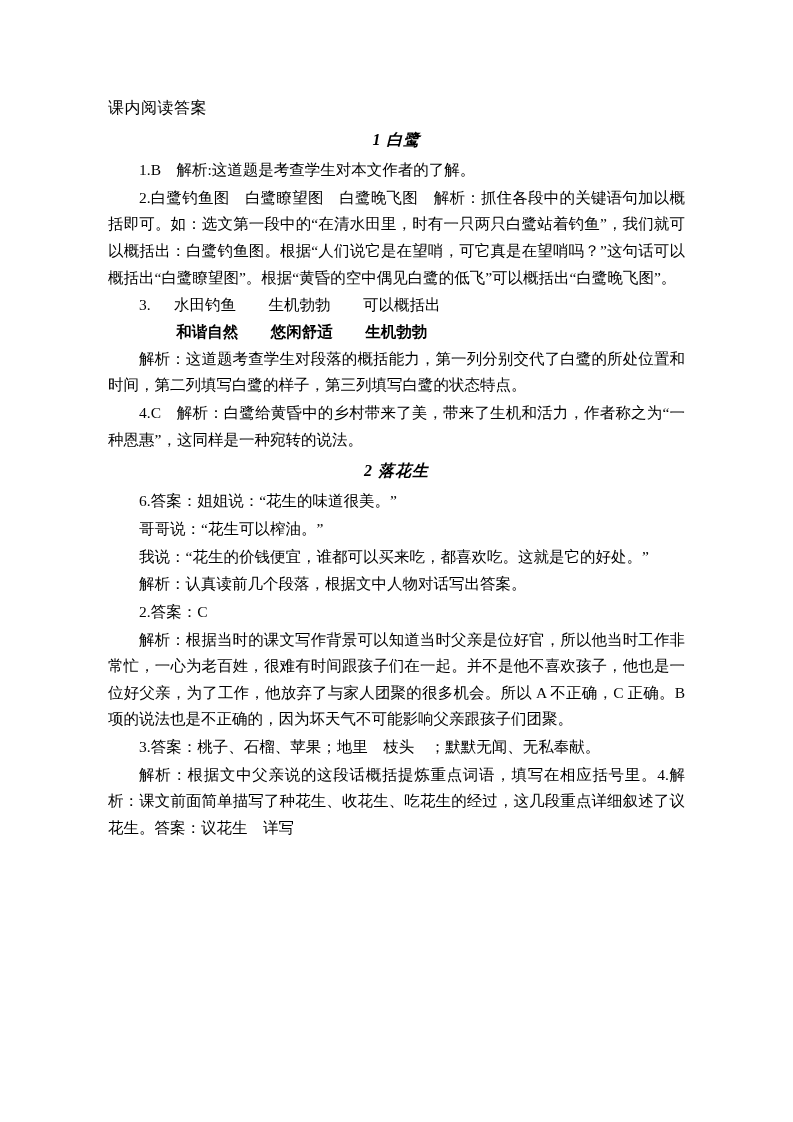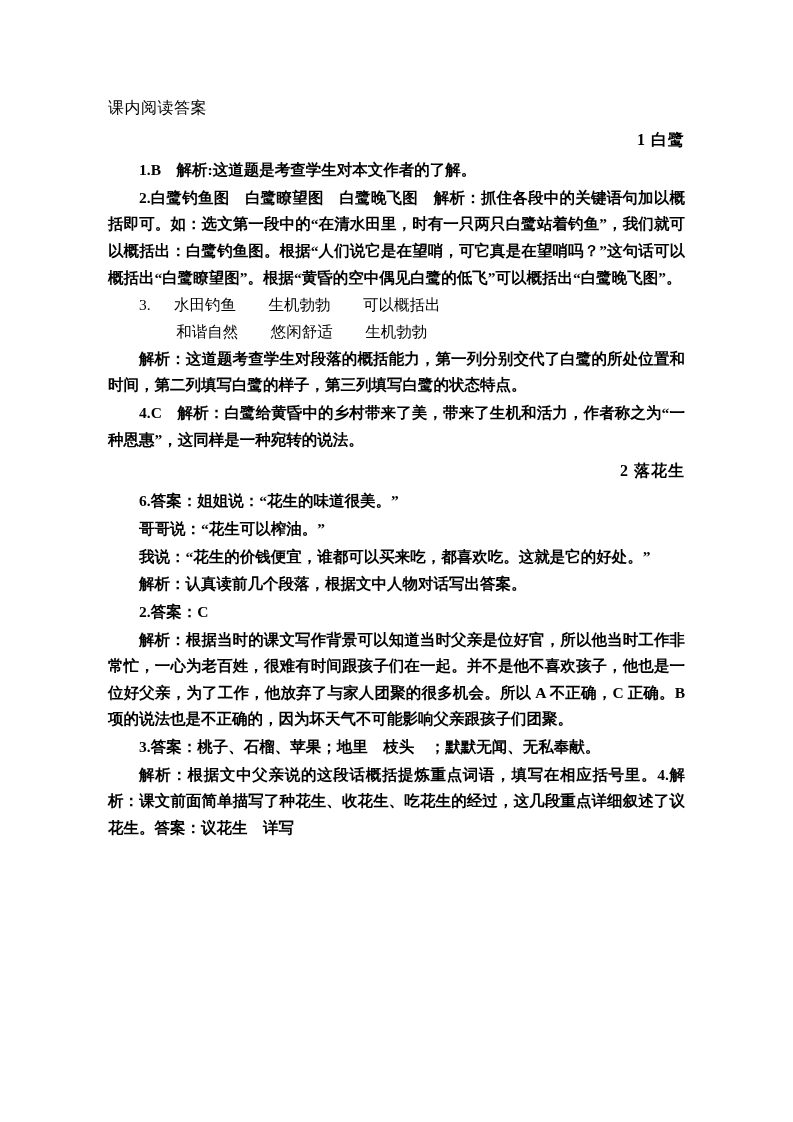--- a/index.html
+++ b/index.html
@@ -21,39 +21,40 @@
     padding: 96px 108px 0 108px;
     border-radius: 27px;
   }
   .doc-title {
     font-size: 16px;
     line-height: 1.5;
     margin: 0 0 10px 0;
     letter-spacing: 0.5px;
   }
   .section-heading {
-    text-align: right;
+    text-align: center;
     font-size: 16px;
     font-weight: bold;
     margin: 8px 0 6px 0;
     letter-spacing: 1px;
+    font-style: italic;
   }
   p.para {
     font-size: 15.5px;
     line-height: 1.72;
     margin: 0 0 1px 0;
     text-align: justify;
     text-justify: inter-ideograph;
   }
   p.indent {
     text-indent: 2em;
-    font-weight: bold;
   }
   p.indent-wide {
     text-indent: 4.4em;
+    font-weight: bold;
   }
   .cols-line {
     font-size: 15.5px;
     line-height: 1.72;
     margin: 0;
     text-indent: 2em;
   }
   .cols-line .gap {
     display: inline-block;
     width: 2.1em;

